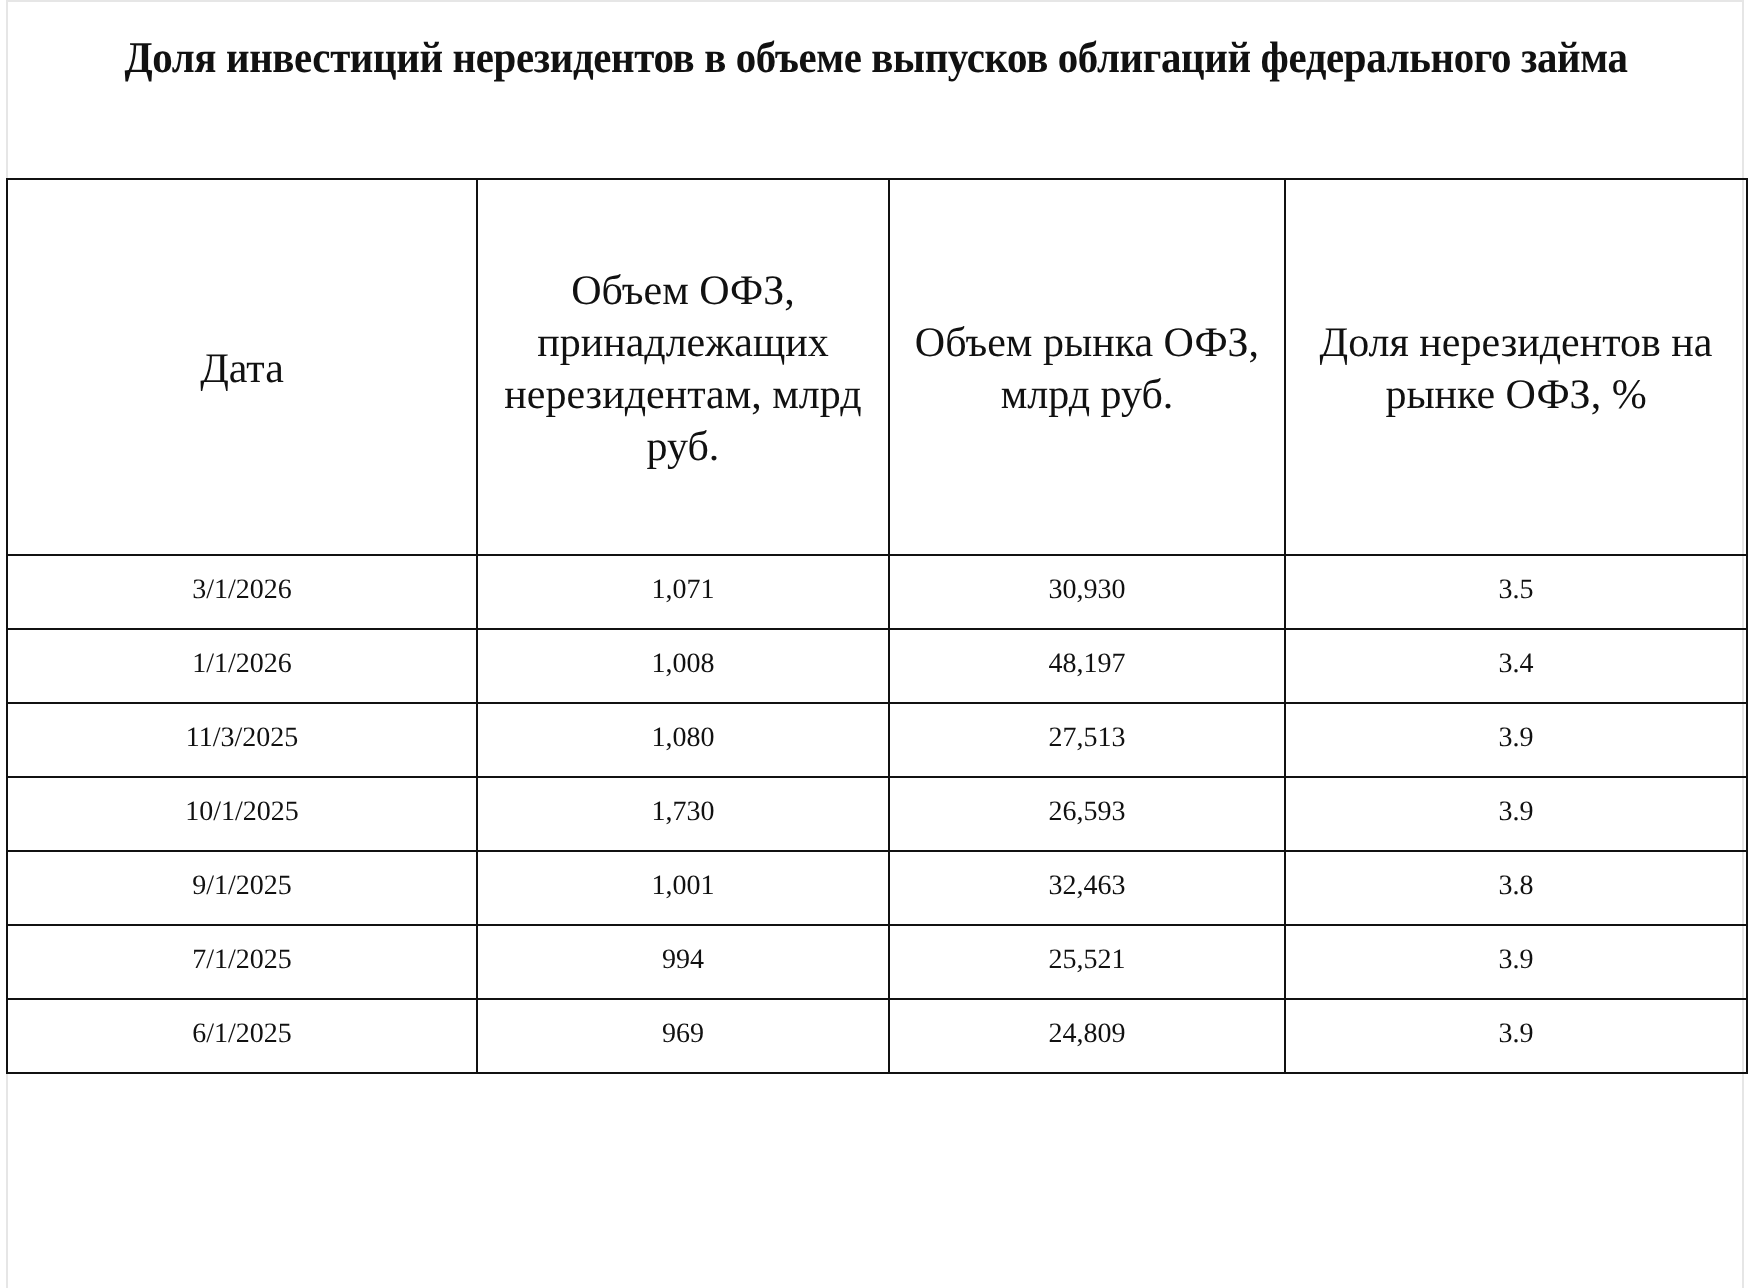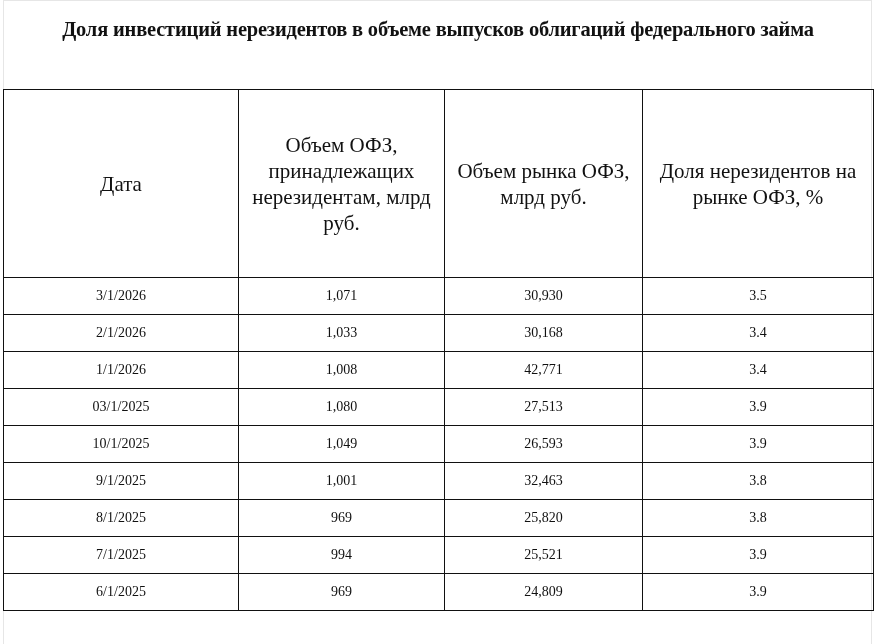--- a/index.html
+++ b/index.html
@@ -94,53 +94,41 @@
     </tr>
   </thead>
   <tbody>
     <tr>
       <td>3/1/2026</td>
       <td>1,071</td>
       <td>30,930</td>
       <td>3.5</td>
     </tr>
     <tr>
-      <td>2/1/2026</td>
-      <td>1,033</td>
-      <td>30,168</td>
+      <td>1/1/2026</td>
+      <td>1,008</td>
+      <td>48,197</td>
       <td>3.4</td>
     </tr>
     <tr>
-      <td>1/1/2026</td>
-      <td>1,008</td>
-      <td>42,771</td>
-      <td>3.4</td>
-    </tr>
-    <tr>
-      <td>03/1/2025</td>
+      <td>11/3/2025</td>
       <td>1,080</td>
       <td>27,513</td>
       <td>3.9</td>
     </tr>
     <tr>
       <td>10/1/2025</td>
-      <td>1,049</td>
+      <td>1,730</td>
       <td>26,593</td>
       <td>3.9</td>
     </tr>
     <tr>
       <td>9/1/2025</td>
       <td>1,001</td>
       <td>32,463</td>
-      <td>3.8</td>
-    </tr>
-    <tr>
-      <td>8/1/2025</td>
-      <td>969</td>
-      <td>25,820</td>
       <td>3.8</td>
     </tr>
     <tr>
       <td>7/1/2025</td>
       <td>994</td>
       <td>25,521</td>
       <td>3.9</td>
     </tr>
     <tr>
       <td>6/1/2025</td>

